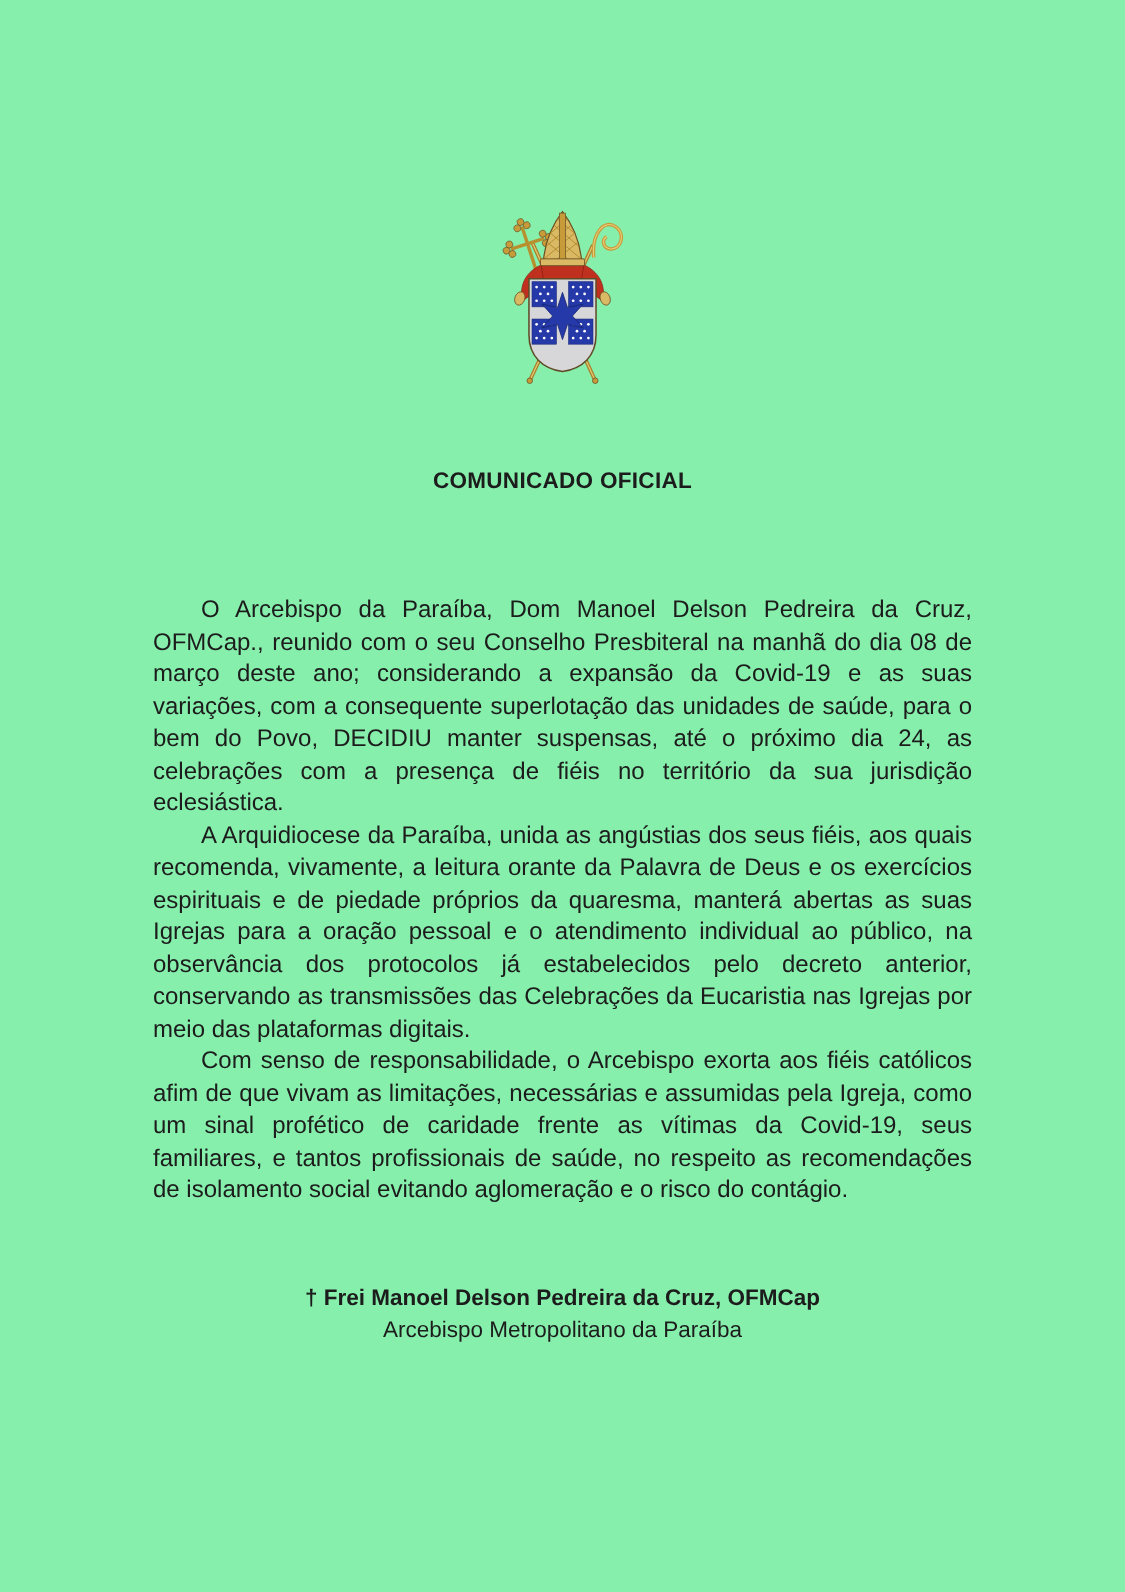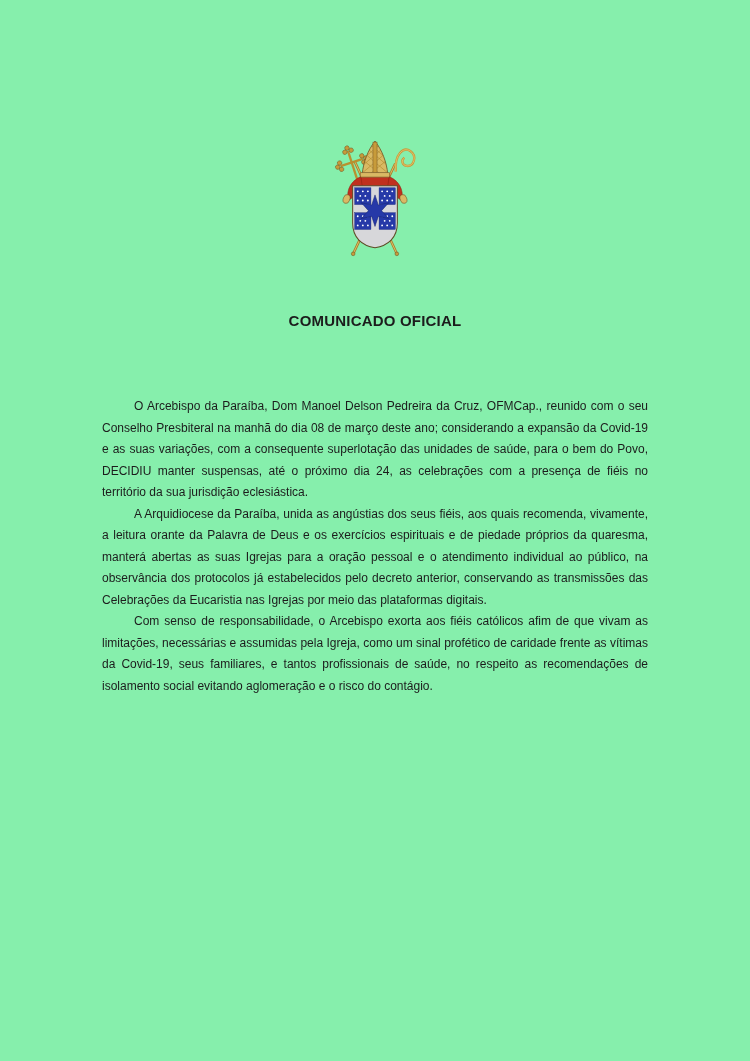--- a/index.html
+++ b/index.html
@@ -21,21 +21,21 @@
   }
   .title {
     margin-top: 48px;
     text-align: center;
     font-weight: bold;
     font-size: 15px;
     letter-spacing: 0.2px;
   }
   .body {
     margin: 67px 102px 0 102px;
-    font-size: 12px;
+    font-size: 16px;
     line-height: 21.5px;
     text-align: justify;
   }
   .body p {
     margin: 0;
     text-indent: 32px;
   }
   .signature {
     margin-top: 50px;
     text-align: center;
@@ -170,14 +170,18 @@
   </svg>
 
   <div class="title">COMUNICADO OFICIAL</div>
 
   <div class="body">
     <p>O Arcebispo da Paraíba, Dom Manoel Delson Pedreira da Cruz, OFMCap., reunido com o seu Conselho Presbiteral na manhã do dia 08 de março deste ano; considerando a expansão da Covid-19 e as suas variações, com a consequente superlotação das unidades de saúde, para o bem do Povo, DECIDIU manter suspensas, até o próximo dia 24, as celebrações com a presença de fiéis no território da sua jurisdição eclesiástica.</p>
     <p>A Arquidiocese da Paraíba, unida as angústias dos seus fiéis, aos quais recomenda, vivamente, a leitura orante da Palavra de Deus e os exercícios espirituais e de piedade próprios da quaresma, manterá abertas as suas Igrejas para a oração pessoal e o atendimento individual ao público, na observância dos protocolos já estabelecidos pelo decreto anterior, conservando as transmissões das Celebrações da Eucaristia nas Igrejas por meio das plataformas digitais.</p>
     <p>Com senso de responsabilidade, o Arcebispo exorta aos fiéis católicos afim de que vivam as limitações, necessárias e assumidas pela Igreja, como um sinal profético de caridade frente as vítimas da Covid-19, seus familiares, e tantos profissionais de saúde, no respeito as recomendações de isolamento social evitando aglomeração e o risco do contágio.</p>
   </div>
 
+  <div class="signature">
+    <div class="sig-name">† Frei Manoel Delson Pedreira da Cruz, OFMCap</div>
+    <div class="sig-role">Arcebispo Metropolitano da Paraíba</div>
+  </div>
 
 </div>
 
 </body></html>

